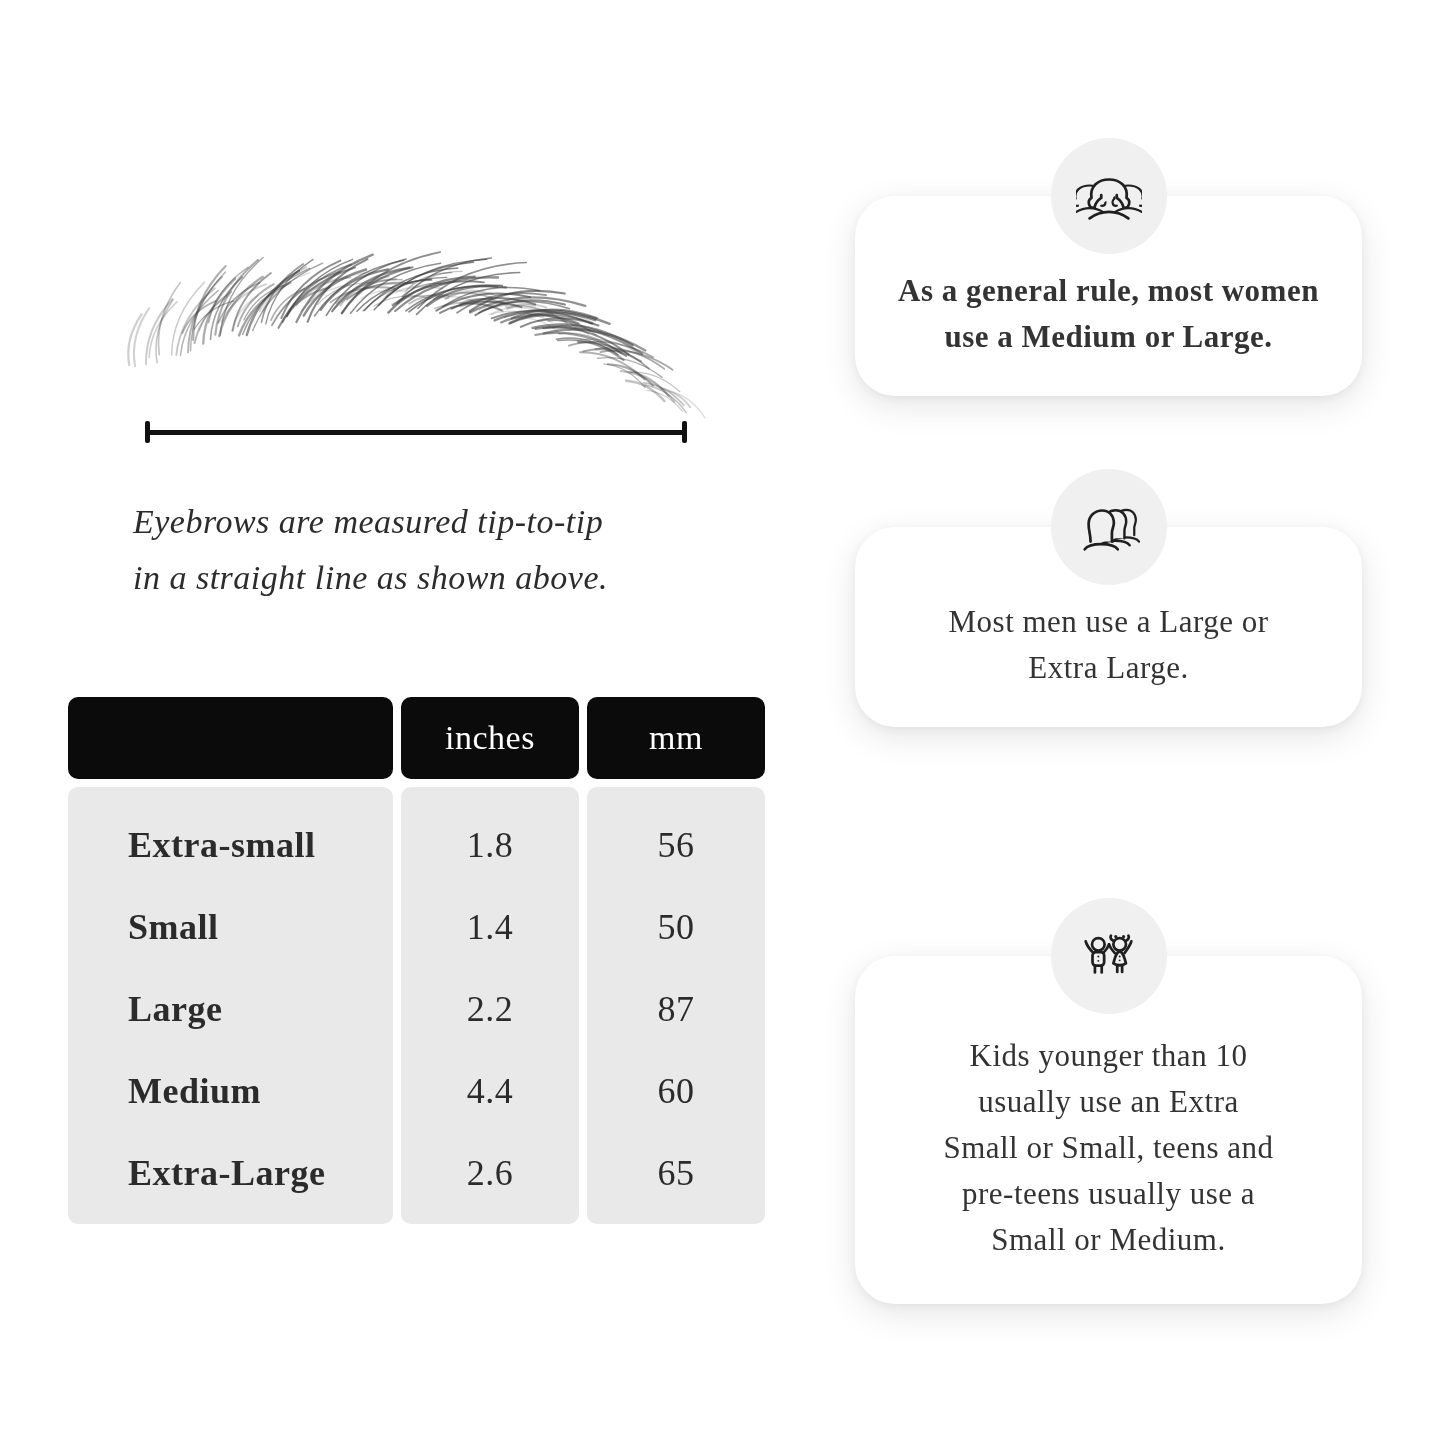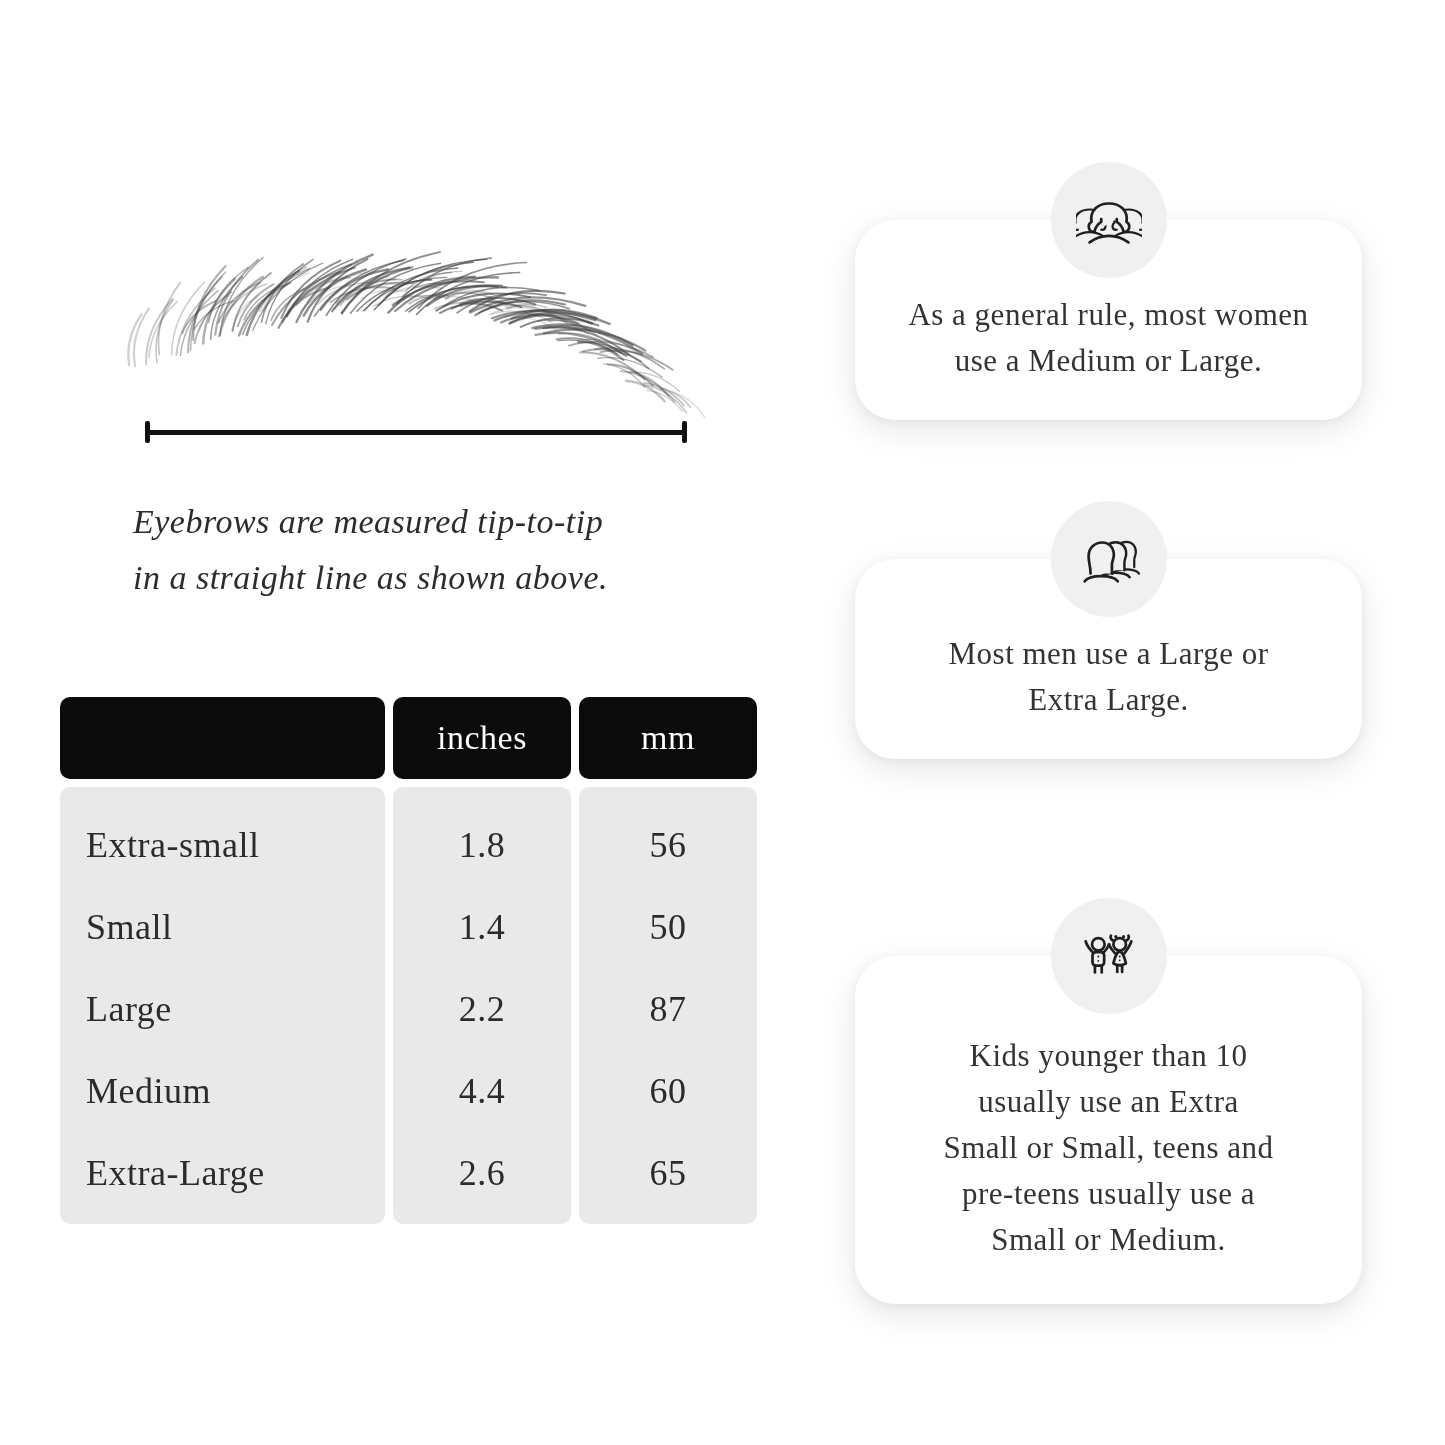--- a/index.html
+++ b/index.html
@@ -13,45 +13,45 @@
   .brow svg{overflow:visible;display:block;}
   .measure{position:absolute;left:145px;top:421px;width:542px;height:22px;display:flex;align-items:center;}
   .measure .tick{width:5px;height:22px;background:#111;border-radius:2px;}
   .measure .bar{flex:1;height:5px;background:#111;margin:0 -1px;}
   .caption{
     position:absolute;left:133px;top:494px;width:640px;margin:0;
     font-size:34px;line-height:56px;letter-spacing:.5px;white-space:pre-line;color:#2c2c2c;font-style:italic;
   }
   
   .size-table{
-    position:absolute;left:60px;top:697px;width:697px;
+    position:absolute;left:68px;top:697px;width:697px;
     display:grid;grid-template-columns:325px 178px 178px;grid-template-rows:82px 437px;
     column-gap:8px;row-gap:8px;
   }
   .th{
     background:var(--header-bg,#0b0b0b);border-radius:10px;color:#fff;
     display:flex;align-items:center;justify-content:center;
     font-size:34px;letter-spacing:.5px;
   }
   .tcol{
     background:var(--table-body-bg,#e9e9e9);border-radius:10px;
     padding-top:17px;box-sizing:border-box;
   }
   .tcell{height:82px;display:flex;align-items:center;font-size:36px;letter-spacing:.5px;color:#2b2b2b;}
-  .tcol.labels .tcell{padding-left:26px;}
+  .tcol.labels .tcell{padding-left:60px;font-weight:bold;}
   .tcol.nums .tcell{justify-content:center;}
   
   .card{
     position:absolute;left:855px;width:507px;background:var(--card-bg,#fff);
     border-radius:40px;box-shadow:0 10px 34px rgba(0,0,0,.10), 0 2px 10px rgba(0,0,0,.05);
     display:flex;align-items:center;justify-content:center;
     padding:44px 28px 8px;box-sizing:border-box;
   }
-  .card-1{top:220px;height:200px;}
-  .card-2{top:559px;height:200px;}
+  .card-1{top:196px;height:200px;font-weight:bold;}
+  .card-2{top:527px;height:200px;}
   .card-3{top:956px;height:348px;}
   .icon-circle{
     position:absolute;left:50%;top:-58px;transform:translateX(-50%);
     width:116px;height:116px;border-radius:50%;background:var(--icon-circle-bg,#f0f0f0);
     display:flex;align-items:center;justify-content:center;
   }
   .icon-circle svg{display:block;}
   .card-text{
     margin:0;text-align:center;font-size:31px;line-height:46px;letter-spacing:.5px;
     white-space:pre-line;color:#333;

